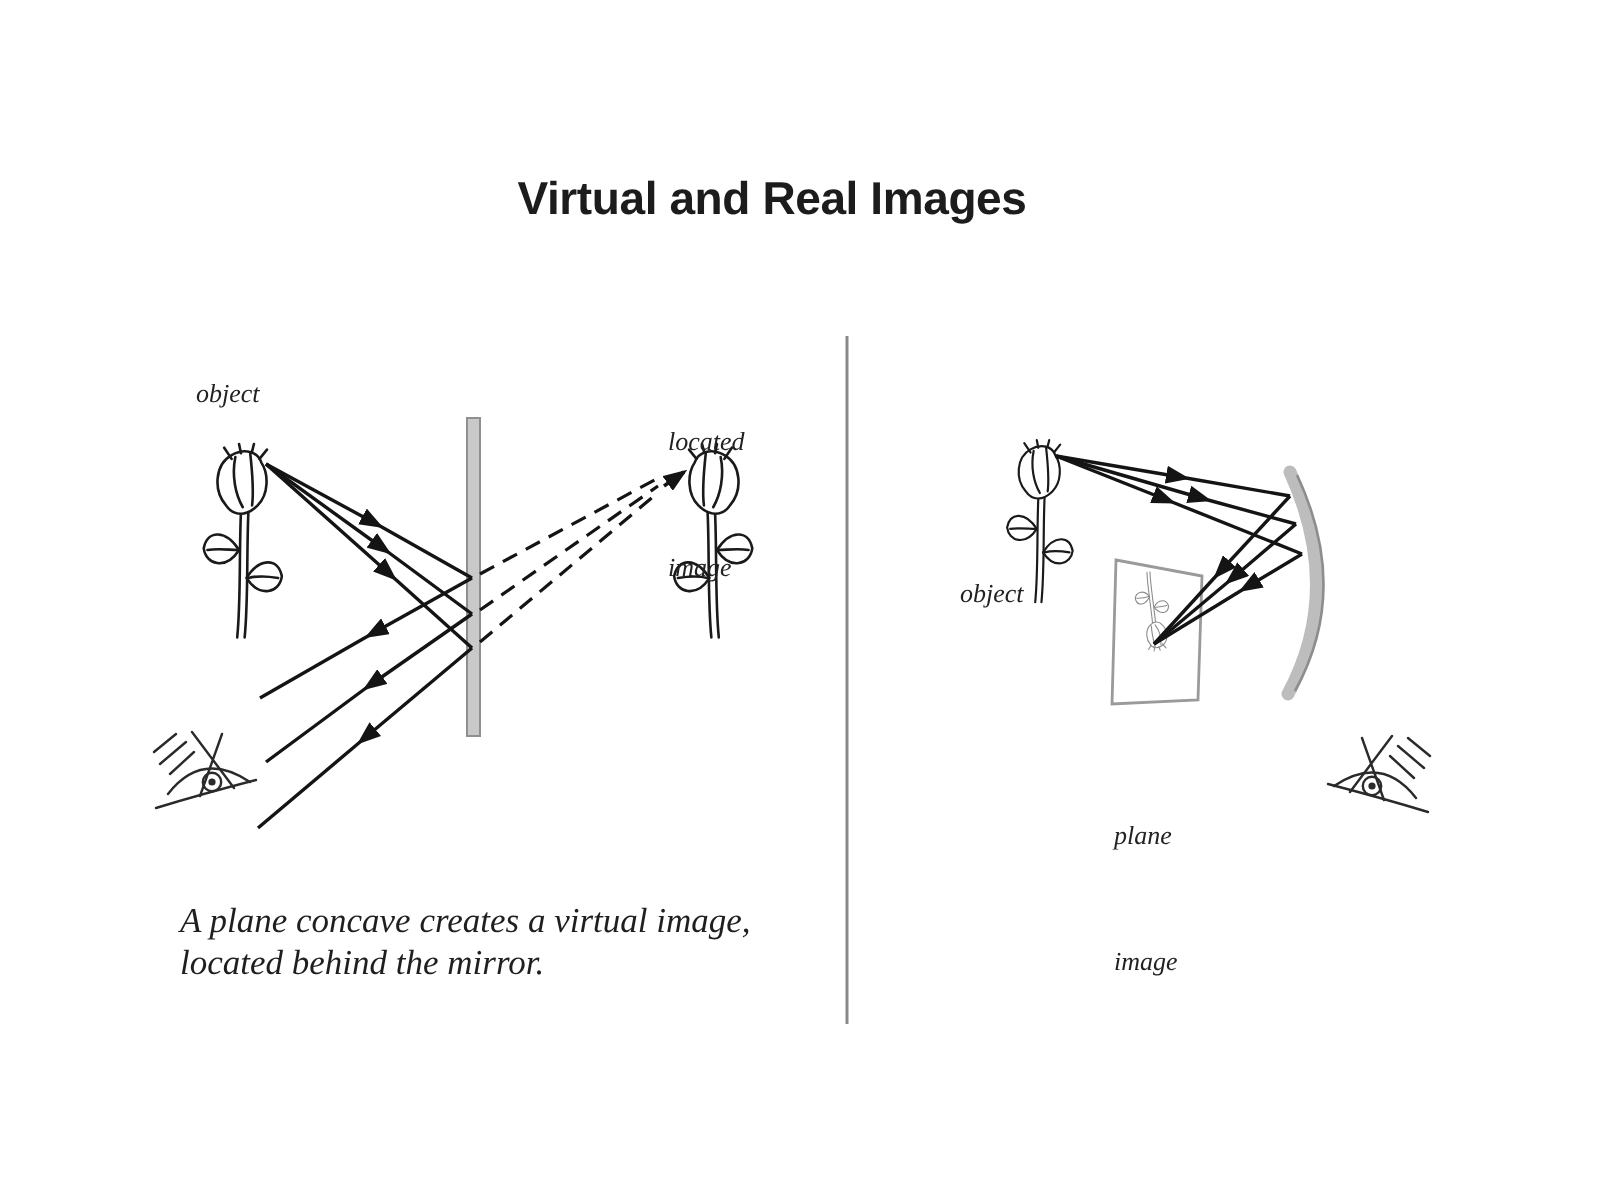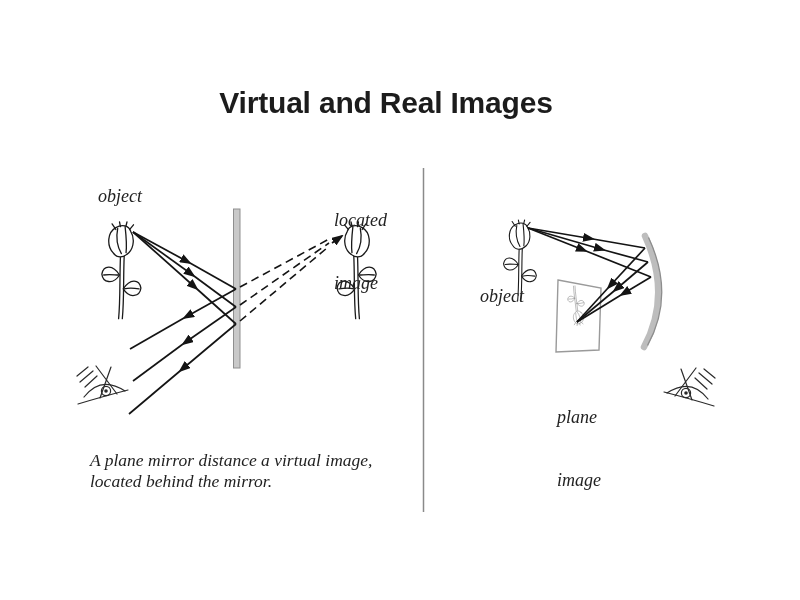--- a/index.html
+++ b/index.html
@@ -4,24 +4,24 @@
 <style>
   html,body{margin:0;padding:0;background:#fff;}
   .stage{
     position:relative;width:800px;height:600px;background:#ffffff;
     overflow:hidden;font-family:"Liberation Serif", serif;color:#1f1f1f;
   }
   .art{position:absolute;left:0;top:0;width:800px;height:600px;}
   .title{
     position:absolute;left:56px;top:86px;width:660px;text-align:center;
     font-family:"Liberation Sans", sans-serif;font-weight:bold;
-    font-size:30px;letter-spacing:-0.2px;color:#1c1c1c;
+    font-size:23px;letter-spacing:-0.2px;color:#1c1c1c;
   }
   .lbl{
-    position:absolute;font-style:italic;font-size:18px;line-height:21px;
+    position:absolute;font-style:italic;font-size:13px;line-height:21px;
     color:#222;white-space:pre;
   }
   .caption{
     position:absolute;font-style:italic;font-size:17.5px;line-height:1.18;
     color:#1f1f1f;
   }
   .caption b{font-weight:normal;}
   .ink{stroke:#1a1a1a;}
   .gray{stroke:#8a8a8a;}
   .eyeink{stroke:#2a2a2a;}
@@ -134,16 +134,16 @@
     <div>image</div>
   </div>
 
   <div class="lbl" style="left:480px;top:286px;">object</div>
 
   <div class="lbl" style="left:557px;top:365px;">
     <div>plane</div>
     <div>image</div>
   </div>
 
-  <div class="caption" style="left:90px;top:450px;width:302px;"><span>A plane mirror distance a </span><b>virtual image</b><span>, located behind the mirror.</span></div>
+  <div class="caption" style="left:90px;top:450px;width:302px;"><span>A plane concave creates a </span><b>virtual image</b><span>, located behind the mirror.</span></div>
 
 
 </div>
 
 </body></html>

